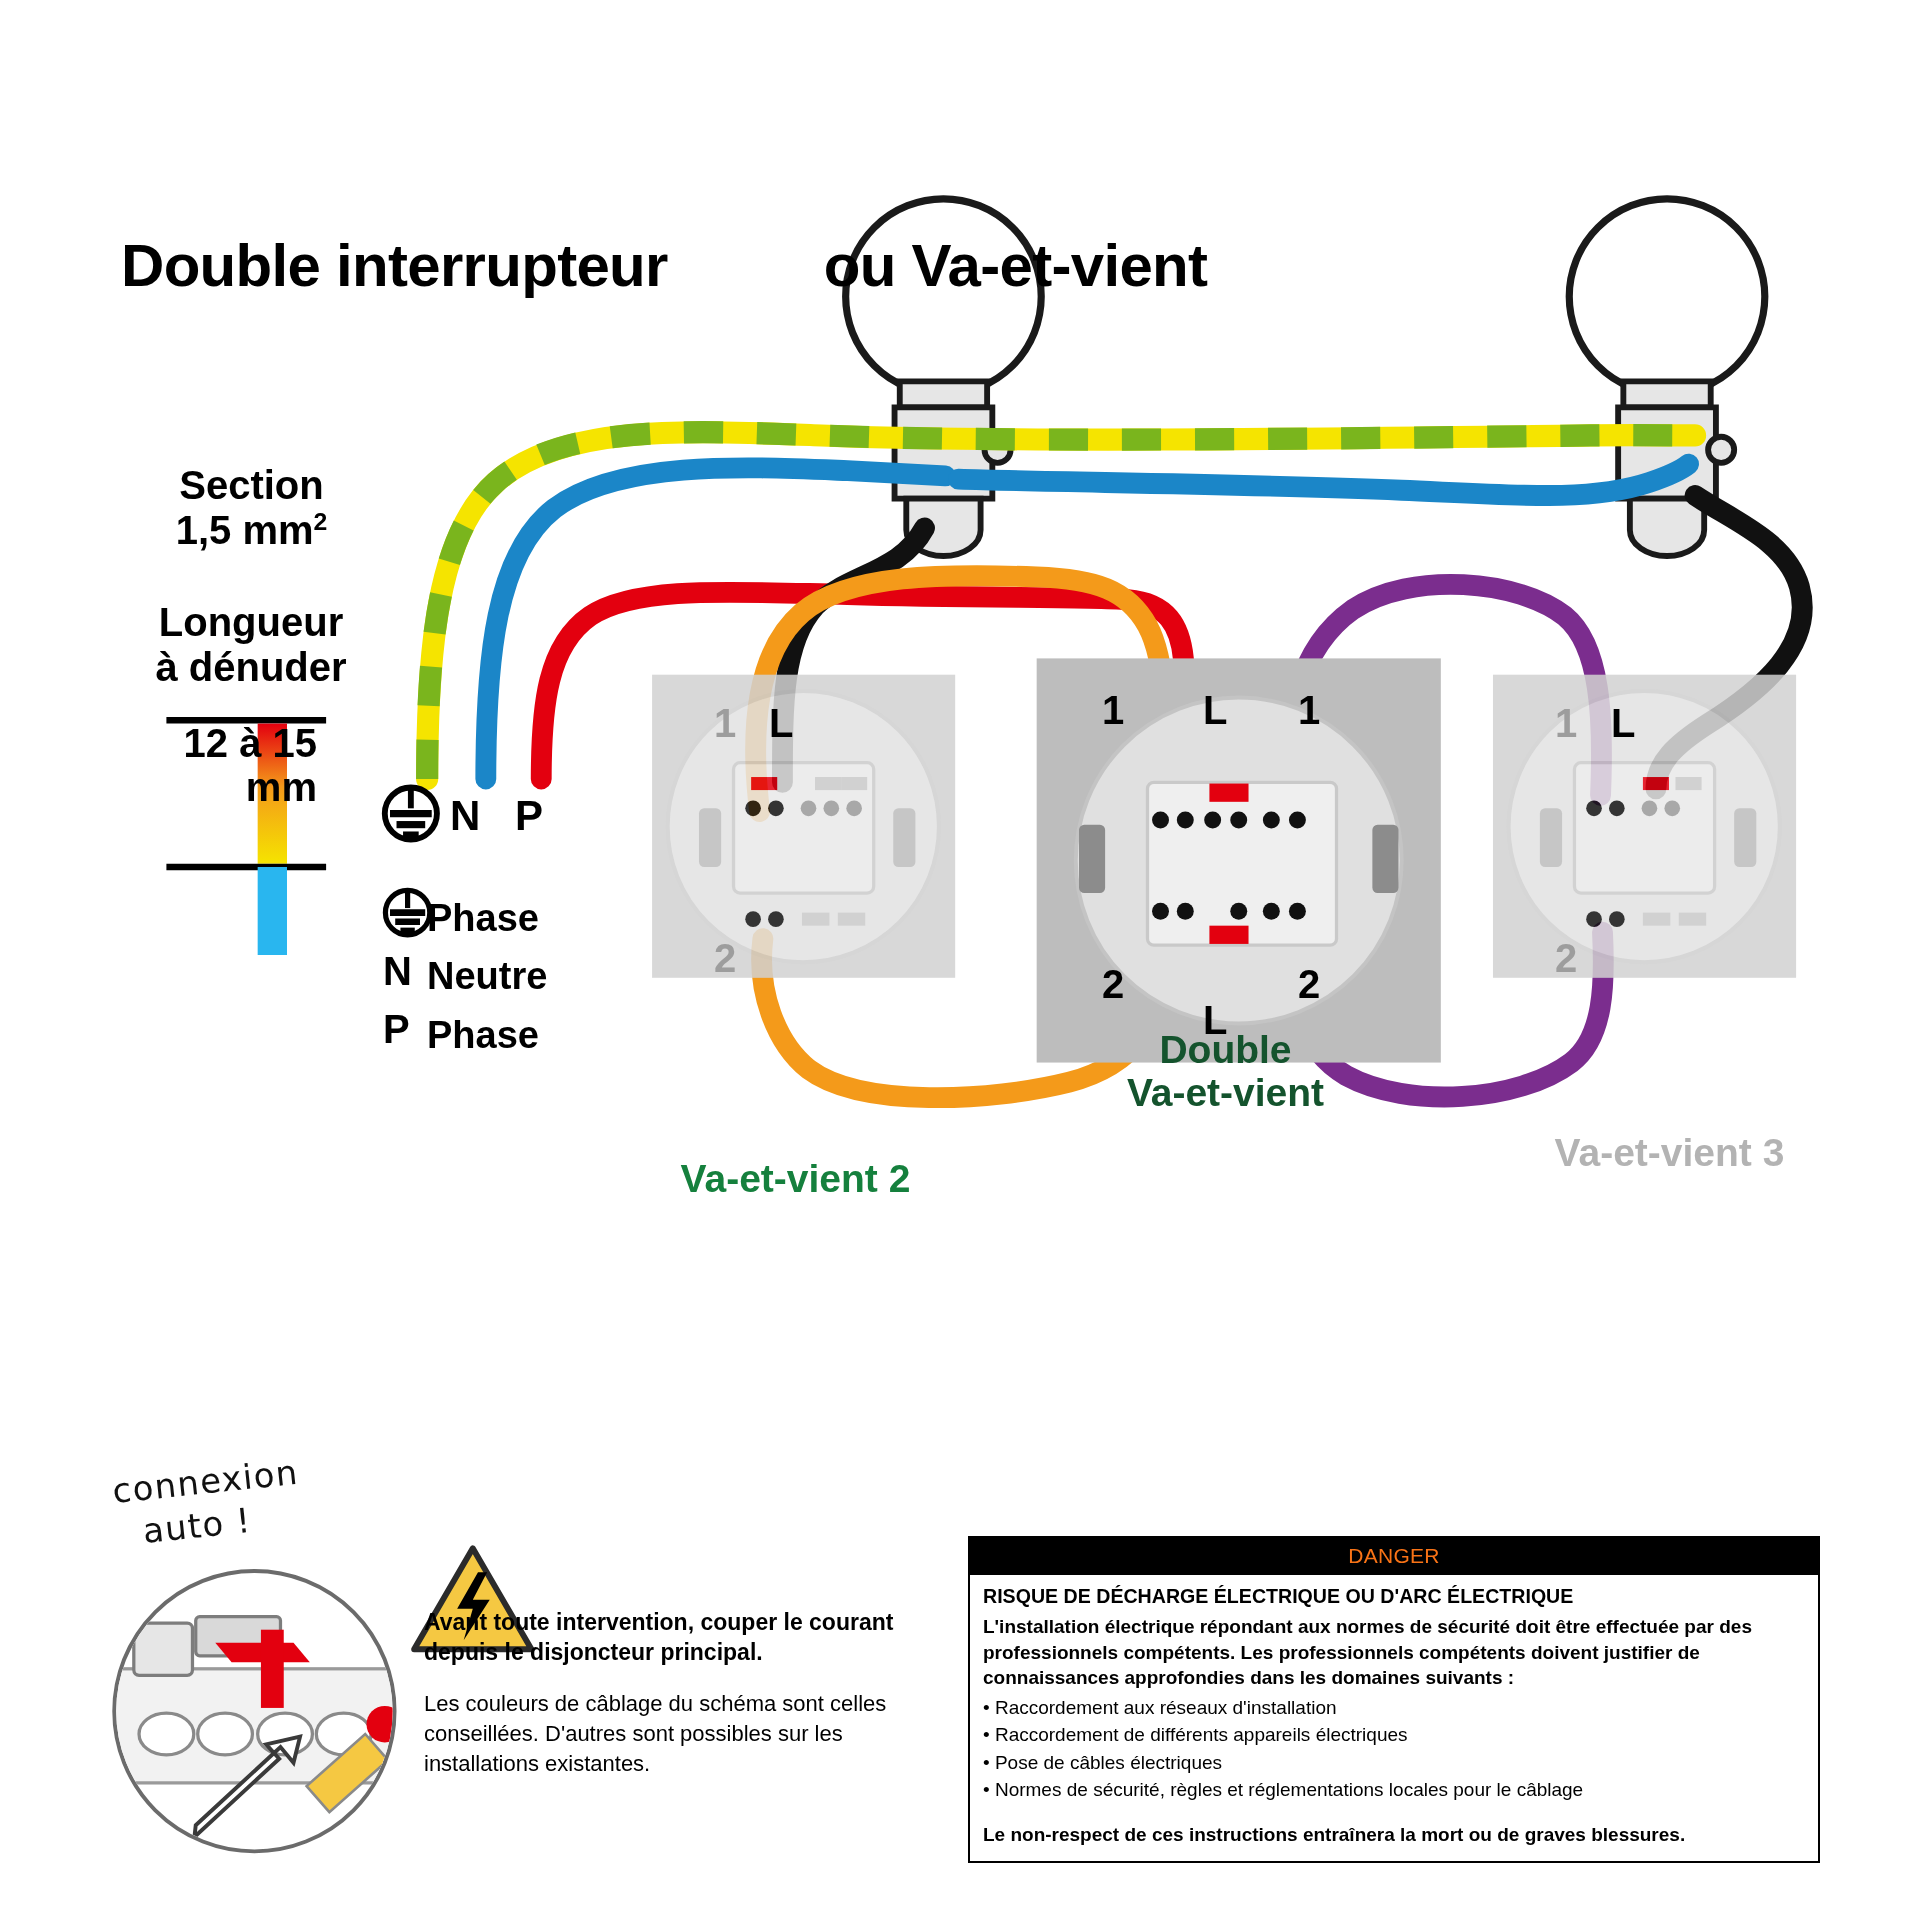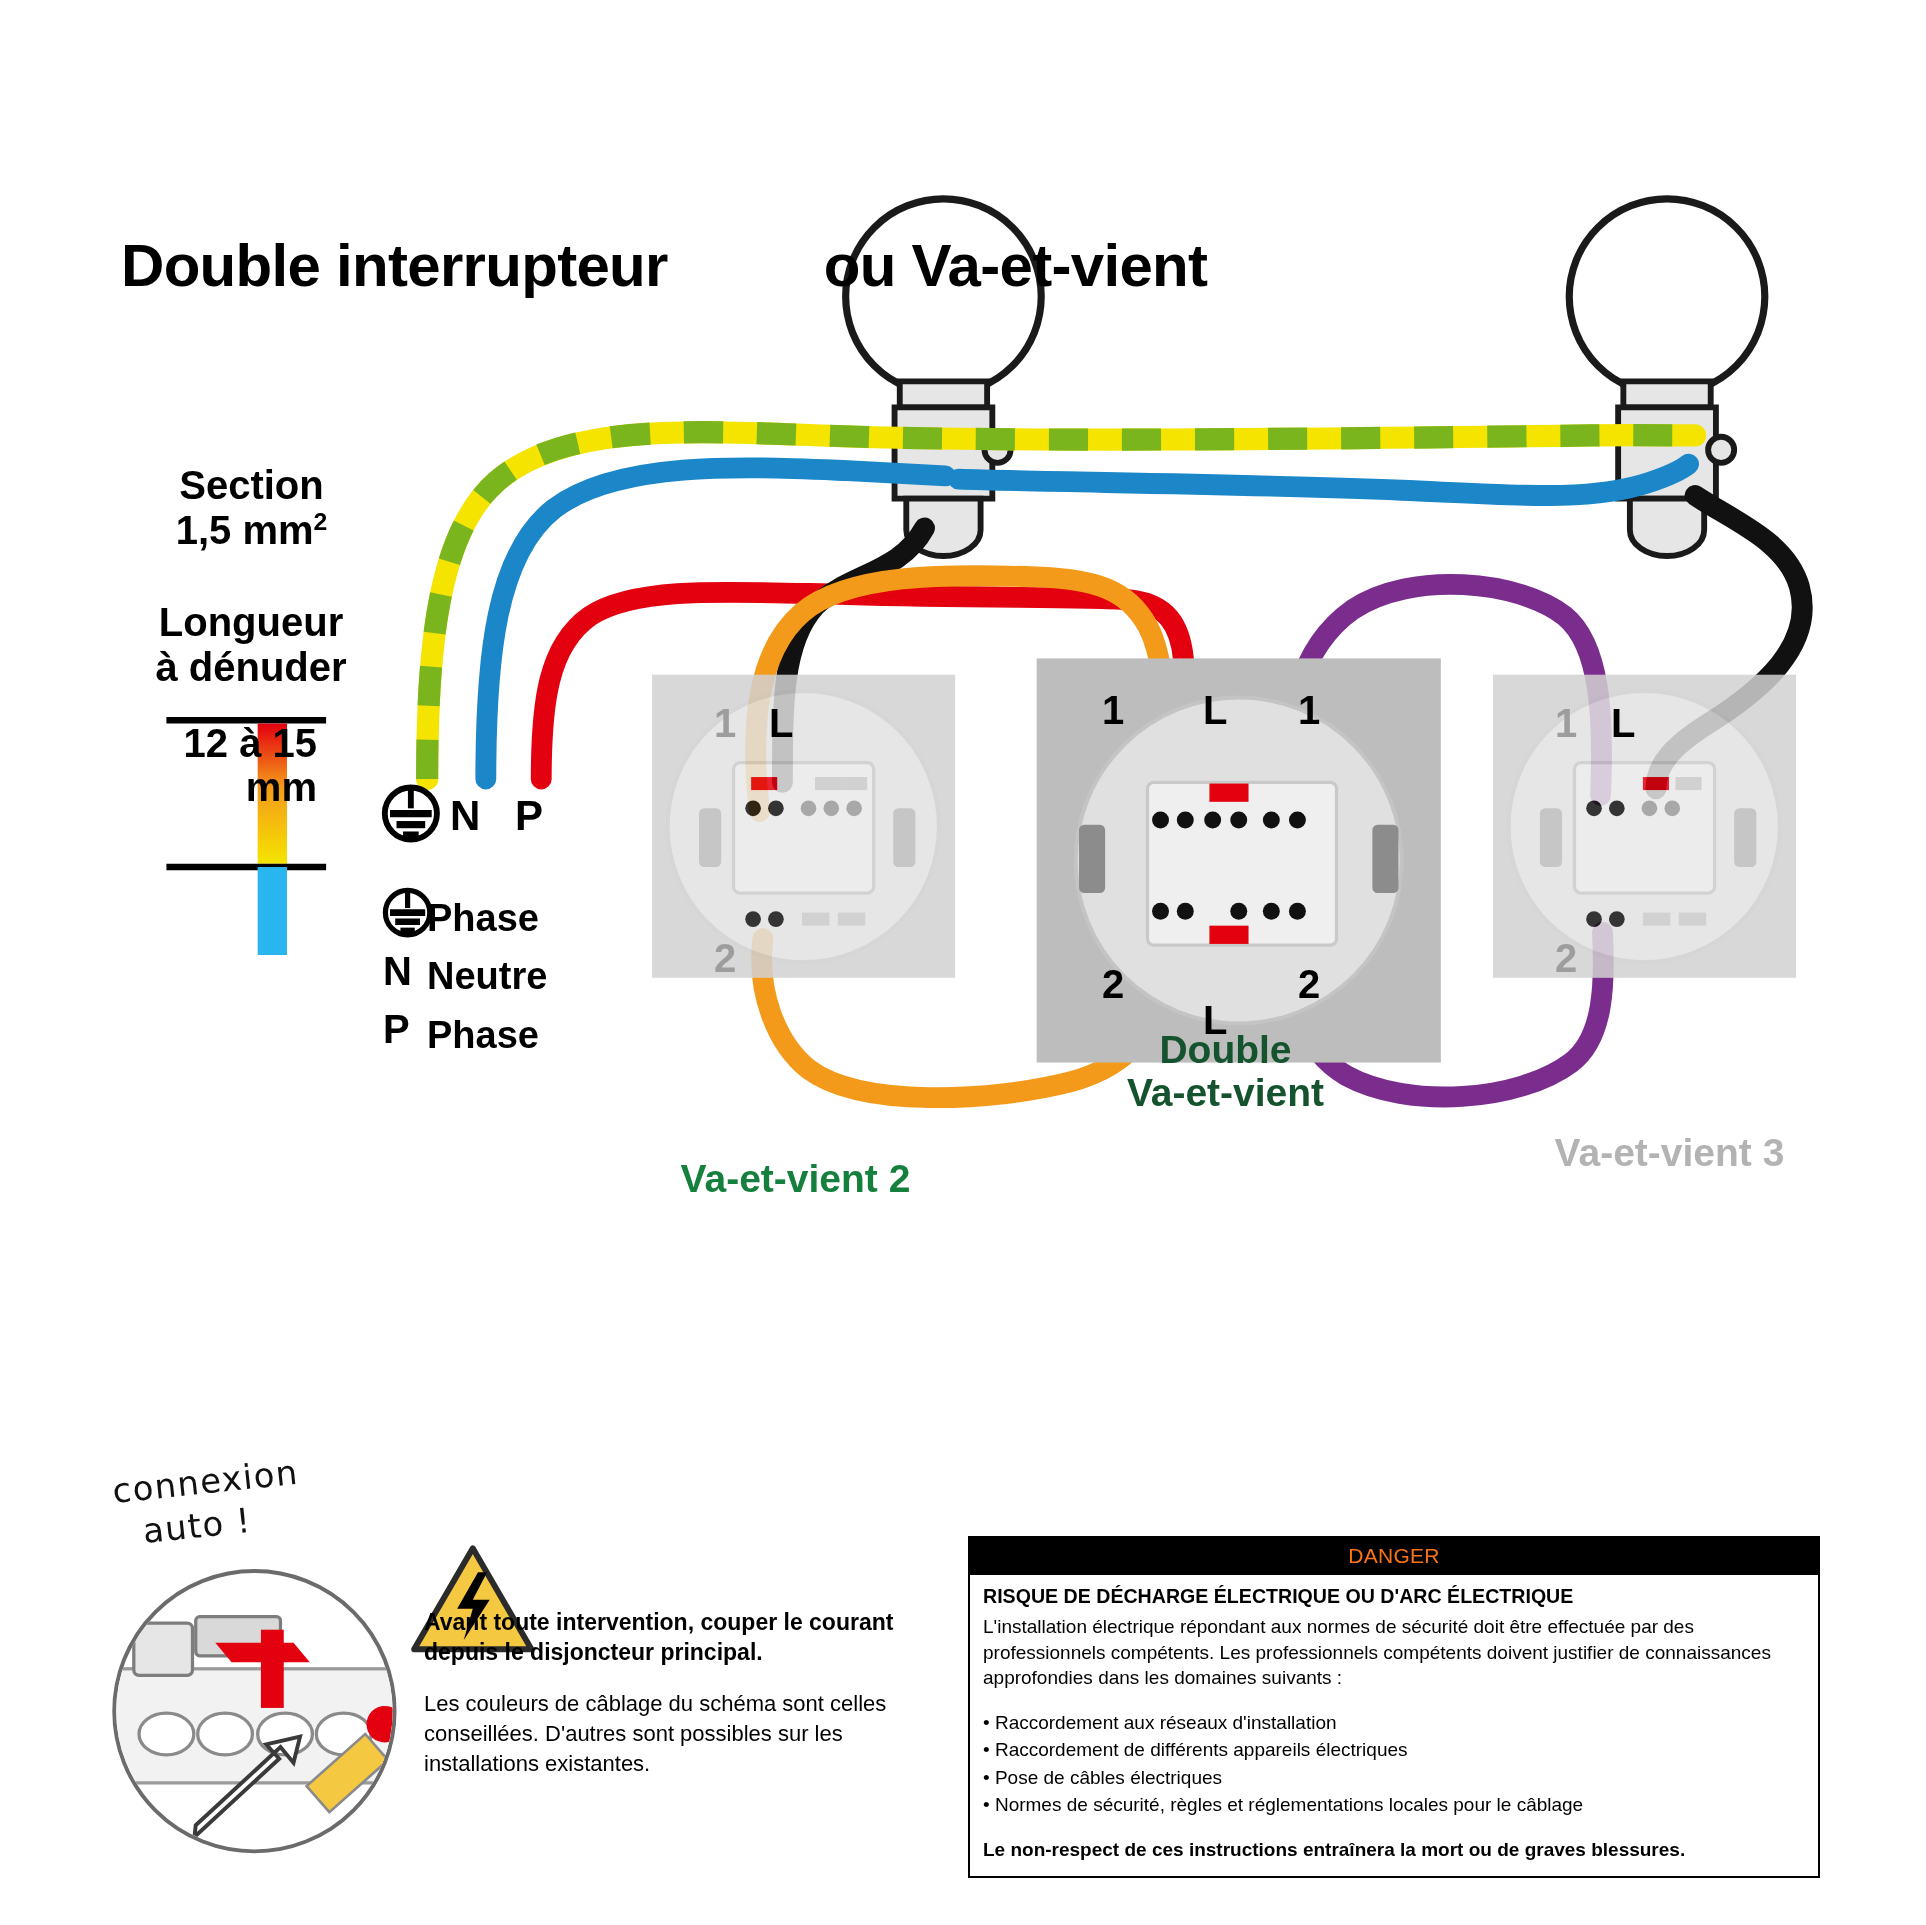--- a/index.html
+++ b/index.html
@@ -73,21 +73,21 @@
     left:968px;top:1536px;width:848px;
     border:2px solid #000;background:#fff;
   }
   #danger-head{
     background:#000;color:#f97316;
     text-align:center;font-weight:normal;font-size:21px;
     padding:5.9px 0 7.2px 0;letter-spacing:0.3px;
   }
   #danger-body{padding:10.4px 13px 13px 13px;}
   #danger-title{font-weight:bold;font-size:19.6px;margin-bottom:5.9px;}
-  #danger-para{font-size:19px;line-height:1.34;margin-bottom:18px;}
+  #danger-para{font-size:19px;line-height:1.34;margin-bottom:3px;font-weight:bold;}
   .danger-item{font-size:19px;line-height:1.45;}
   #danger-foot{font-size:19px;font-weight:bold;margin-top:19px;line-height:1.3;}
   svg.layer{position:absolute;left:0;top:0;}
 </style>
 </head>
 <body>
 
 <svg class="layer" width="1926" height="1925" viewBox="0 0 2954 2953" xmlns="http://www.w3.org/2000/svg">
 
   <defs>

